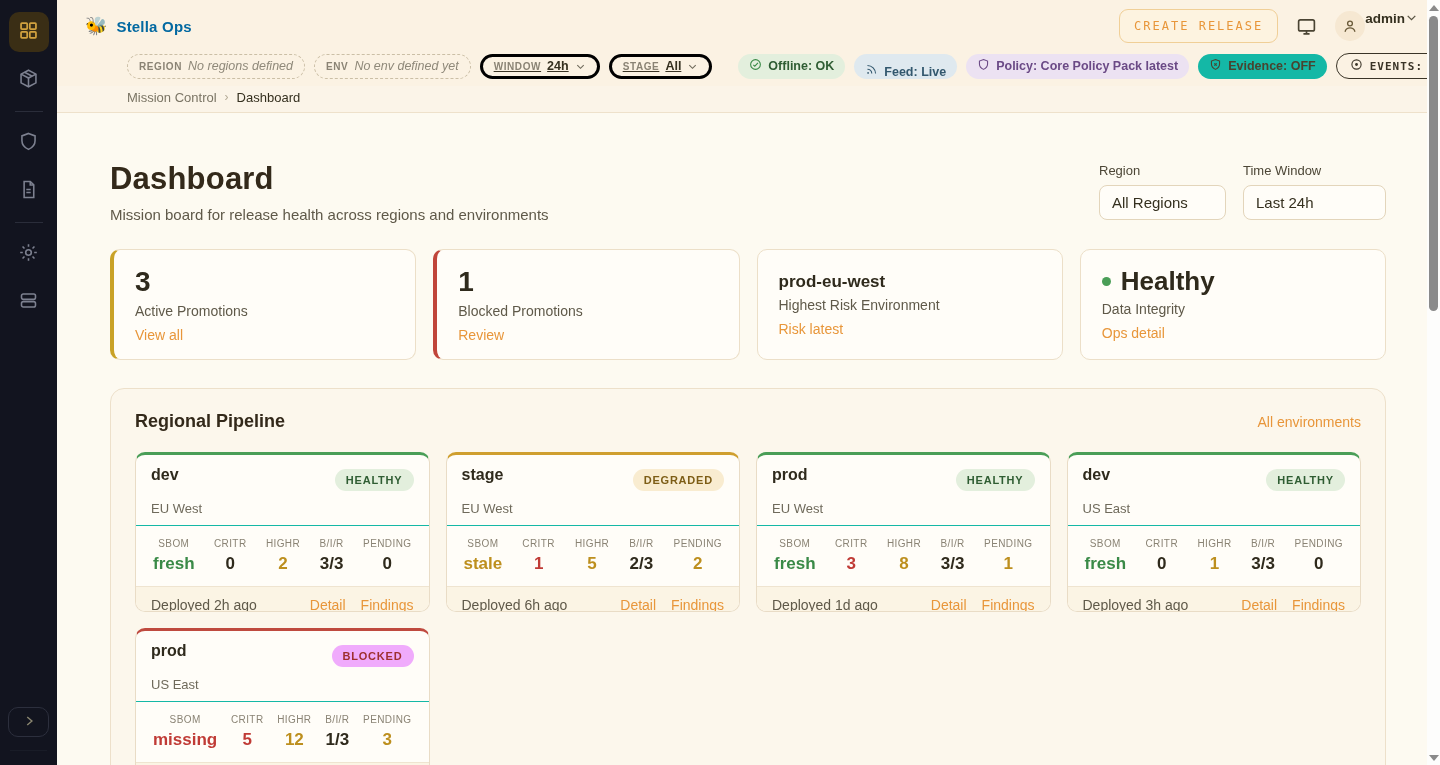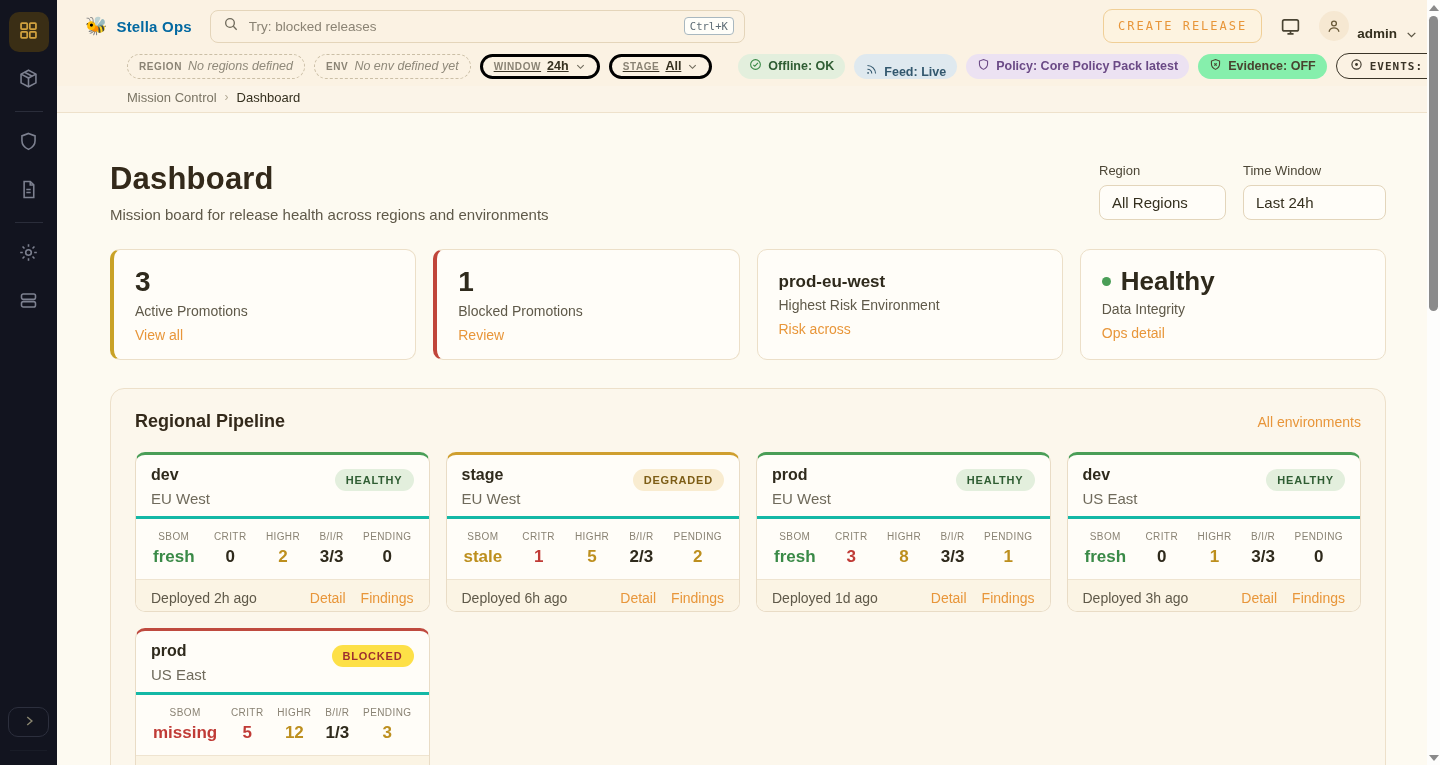--- a/index.html
+++ b/index.html
@@ -28,21 +28,21 @@
   .brand-name { font-size:15px; font-weight:bold; color:#0369a1; letter-spacing:.2px; }
   .search-box { width:535px; height:33px; background:#fbf2e3; border:1px solid #e4d5ba; border-radius:8px; display:flex; align-items:center; padding:0 10px 0 12px; gap:10px; }
   .search-box svg { width:16px; height:16px; color:#6f6a5b; flex-shrink:0; }
   .search-box input { flex:1; border:none; outline:none; background:transparent; font-size:13.5px; color:#3b3425; font-family:"Liberation Sans", sans-serif; }
   .search-box input::placeholder { color:#8a8374; }
   .kbd { font-family:"DejaVu Sans Mono", monospace; font-size:10.5px; color:#5c6b73; border:1px solid #a9b8c0; border-radius:4px; background:#fffef9; padding:2px 5px; }
   .topbar-right { margin-left:auto; display:flex; align-items:center; gap:18px; }
   .create-btn { font-family:"DejaVu Sans Mono", monospace; font-size:12px; letter-spacing:2px; color:#e8963a; background:#fdf3e0; border:1px solid #f0cf97; border-radius:9px; padding:9px 14px; cursor:pointer; }
   .monitor-icon { color:#4a4433; display:flex; cursor:pointer; }
   .monitor-icon svg { width:21px; height:21px; }
-  .user { display:flex; align-items:flex-end; gap:8px; cursor:pointer; }
+  .user { display:flex; align-items:flex-start; gap:0; cursor:pointer; }
   .avatar { width:30px; height:30px; border-radius:50%; background:#f6e8d2; display:flex; align-items:center; justify-content:center; color:#6b5b3a; }
   .avatar svg { width:16px; height:16px; }
   .user-name { font-size:13.5px; font-weight:bold; color:#35301f; }
   .user svg.chev { width:13px; height:13px; color:#5a5443; }
 
   
   .contextbar { height:34px; background:#fbf2e3; display:flex; align-items:center; padding:0 22px 6px 70px; gap:9px; flex-shrink:0; white-space:nowrap; }
   .chip { height:25px; display:flex; align-items:center; gap:6px; padding:0 11px; border-radius:13px; font-size:12.5px; cursor:pointer; background:transparent; }
   .chip .chip-label { font-size:10px; font-weight:bold; letter-spacing:.6px; color:#8a8374; }
   .chip.dashed { border:1px dashed #cbbfa6; }
@@ -50,21 +50,21 @@
   .chip.solid { border:3px solid #000000;text-decoration:underline; }
   .chip.solid .chip-value { font-weight:bold; color:#35301f; font-size:12.5px; }
   .chip svg { width:11px; height:11px; color:#6f6a5b; }
   .vdivider { width:1px; height:18px; background:#ddd0b6; margin:0 4px; }
   .pill { height:25px; display:flex; align-items:center; gap:6px; padding:0 11px; border-radius:13px; font-size:12.5px; font-weight:bold; }
   .pill svg { width:13px; height:13px; }
   .pill.green { background:#e3efdd; color:#2f5d33; }
   .pill.green svg { color:#3a8a47; }
   .pill.blue { background:#dfe9ef; color:#33586e;align-items:flex-end; }
   .pill.purple { background:#ece2f2; color:#6b4a86; }
-  .pill.gray { background:#86efac; color:#48432f; }
+  .pill.gray { background:#14b8a6; color:#48432f; }
   .events-pill { height:26px; display:flex; align-items:center; gap:7px; padding:0 13px; border-radius:14px; border:1.5px solid #3a3427; color:#3a3427; font-family:"DejaVu Sans Mono", monospace; font-size:11px; font-weight:bold; letter-spacing:1px; }
   .events-pill svg { width:13px; height:13px; }
 
   
   .breadcrumb-row { height:27px; background:#fbf4e8; border-bottom:1px solid #eee1cb; display:flex; align-items:center; padding:0 28px 4px 70px; gap:8px; font-size:13px; flex-shrink:0; }
   .crumb-parent { color:#7a7464; cursor:pointer; }
   .crumb-sep { color:#b4ab97; font-size:12px; }
   .crumb-current { color:#35301f; }
 
   
@@ -94,27 +94,27 @@
   
   .panel { background:#fcf7ec; border:1px solid #ede0ca; border-radius:14px; padding:22px 24px 24px; height:430px; }
   .panel-head { display:flex; justify-content:space-between; align-items:center; margin-bottom:20px; }
   .panel-title { font-size:18px; font-weight:bold; color:#33291a; }
   .panel-link { font-size:14px; color:#e8963a; cursor:pointer; text-decoration:none; }
   .pgrid { display:grid; grid-template-columns:repeat(4,1fr); gap:16px; }
   .pcard { background:#fffdf8; border:1px solid #e9dcc6; border-radius:10px; border-top-width:3px; display:flex; flex-direction:column; overflow:hidden; height:160px; }
   .pcard.top-green { border-top-color:#4a9e57; }
   .pcard.top-amber { border-top-color:#cf9f2f; }
   .pcard.top-red { border-top-color:#bf4a3f; }
-  .pcard-head { display:flex; justify-content:space-between; align-items:flex-start; padding:11px 15px 9px; border-bottom:3px solid #14b8a6; }
+  .pcard-head { display:flex; justify-content:space-between; align-items:flex-start; padding:11px 15px 9px; border-bottom:1px solid #14b8a6; }
   .env-name { font-size:16px; font-weight:bold; color:#2f2a1c; }
-  .env-region { font-size:15px; color:#6f6a5b; margin-top:6px; }
+  .env-region { font-size:13px; color:#6f6a5b; margin-top:17px; }
   .badge { font-size:11px; font-weight:bold; letter-spacing:.8px; padding:5px 11px; border-radius:12px; margin-top:3px; }
   .badge.healthy { background:#e3efdd; color:#2f5d33; }
   .badge.degraded { background:#f9ecd0; color:#7d5d16; }
-  .badge.blocked { background:#fde047; color:#9e2f2f; }
+  .badge.blocked { background:#f0abfc; color:#9e2f2f; }
   .stats { display:flex; justify-content:space-between; padding:12px 17px 12px; }
   .stat { text-align:center; }
   .stat-label { font-size:10px; letter-spacing:.4px; color:#8a8374; margin-bottom:5px; }
   .stat-value { font-size:17px; font-weight:bold; }
   .tone-dark { color:#2f2a1c; } .tone-green { color:#3a8a47; } .tone-amber { color:#bd8f1e; } .tone-red { color:#c03b36; }
   .pcard-foot { margin-top:auto; background:#fbf4e4; border-top:1px solid #efe4d0; padding:10px 15px; display:flex; align-items:center; font-size:14px; }
   .deployed { color:#5f5949; }
   .foot-links { margin-left:auto; display:flex; gap:15px; }
   .foot-links a { color:#e8963a; cursor:pointer; text-decoration:none; }
 
@@ -180,28 +180,20 @@
     </button>
     <div class="sidebar-bottom-line"></div>
   </aside>
 
   <div class="main">
 
     <header class="topbar">
       <div class="brand">
         <span class="brand-logo">🐝</span>
         <span class="brand-name">Stella Ops</span>
-      </div>
-      <div class="search-box">
-        <span><svg viewBox="0 0 24 24" fill="none" stroke="currentColor" stroke-width="2">
-              <circle cx="10.5" cy="10.5" r="6.5"></circle>
-              <path d="m15.5 15.5 5 5"></path>
-            </svg></span>
-        <input type="text" placeholder="Try: blocked releases" style="">
-        <span class="kbd">Ctrl+K</span>
       </div>
       <div class="topbar-right">
         <button class="create-btn">CREATE RELEASE</button>
         <span class="monitor-icon">
             <svg viewBox="0 0 24 24" fill="none" stroke="currentColor" stroke-width="1.9">
               <rect x="3" y="4.5" width="18" height="12.5" rx="2"></rect>
               <path d="M12 17v3.2M8.5 20.5h7"></path>
             </svg>
           </span>
         <div class="user">
@@ -317,21 +309,21 @@
           <a class="scard-link">View all</a>
         </div>
         <div class="scard accent-red">
           <div class="scard-value">1</div>
           <div class="scard-label">Blocked Promotions</div>
           <a class="scard-link">Review</a>
         </div>
         <div class="scard">
           <div class="scard-value small">prod-eu-west</div>
           <div class="scard-label">Highest Risk Environment</div>
-          <a class="scard-link">Risk across</a>
+          <a class="scard-link">Risk latest</a>
         </div>
         <div class="scard">
           <div class="healthy-line">
             <span class="green-dot"></span>
             <span class="scard-value healthy">Healthy</span>
           </div>
           <div class="scard-label">Data Integrity</div>
           <a class="scard-link">Ops detail</a>
         </div>
       </div>

